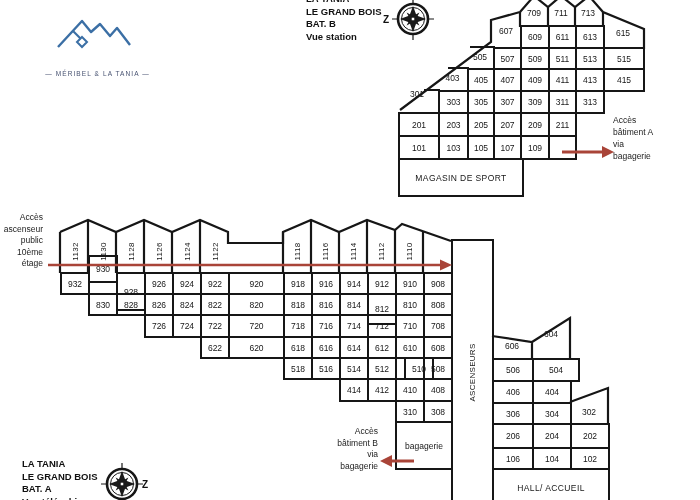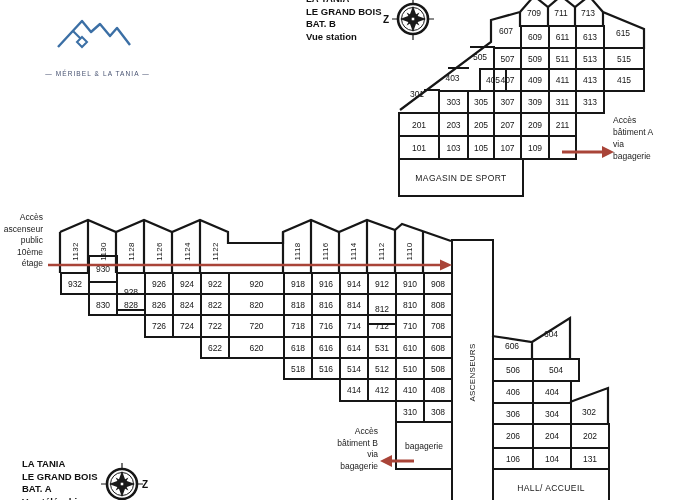--- a/index.html
+++ b/index.html
@@ -67,21 +67,21 @@
   <div class="cell" style="left:548px;top:25px;width:29px;height:24px">611</div>
   <div class="cell" style="left:575px;top:25px;width:30px;height:24px">613</div>
   <div class="cellt" style="left:604px;top:24px;width:38px;height:18px">615</div>
   <div class="cellt" style="left:467px;top:47px;width:26px;height:19px">505</div>
   <div class="cell" style="left:493px;top:47px;width:29px;height:23px">507</div>
   <div class="cell" style="left:520px;top:47px;width:30px;height:23px">509</div>
   <div class="cell" style="left:548px;top:47px;width:29px;height:23px">511</div>
   <div class="cell" style="left:575px;top:47px;width:30px;height:23px">513</div>
   <div class="cell" style="left:603px;top:47px;width:42px;height:23px">515</div>
   <div class="cellt" style="left:438px;top:68px;width:29px;height:20px">403</div>
-  <div class="cell" style="left:479px;top:68px;width:28px;height:24px">405</div>
+  <div class="cell" style="left:467px;top:68px;width:28px;height:24px">405</div>
   <div class="cell" style="left:493px;top:68px;width:29px;height:24px">407</div>
   <div class="cell" style="left:520px;top:68px;width:30px;height:24px">409</div>
   <div class="cell" style="left:548px;top:68px;width:29px;height:24px">411</div>
   <div class="cell" style="left:575px;top:68px;width:30px;height:24px">413</div>
   <div class="cell" style="left:603px;top:68px;width:42px;height:24px">415</div>
   <div class="cellt" style="left:398px;top:86px;width:38px;height:16px">301</div>
   <div class="cell" style="left:438px;top:90px;width:31px;height:24px">303</div>
   <div class="cell" style="left:467px;top:90px;width:28px;height:24px">305</div>
   <div class="cell" style="left:493px;top:90px;width:29px;height:24px">307</div>
   <div class="cell" style="left:520px;top:90px;width:30px;height:24px">309</div>
@@ -171,29 +171,29 @@
   <div class="cell" style="left:339px;top:314px;width:30px;height:24px">714</div>
   <div class="cell" style="left:367px;top:314px;width:30px;height:24px">712</div>
   <div class="cell" style="left:395px;top:314px;width:30px;height:24px">710</div>
   <div class="cell" style="left:423px;top:314px;width:30px;height:24px">708</div>
 
   <div class="cell" style="left:200px;top:336px;width:30px;height:23px">622</div>
   <div class="cell" style="left:228px;top:336px;width:57px;height:23px">620</div>
   <div class="cell" style="left:283px;top:336px;width:30px;height:23px">618</div>
   <div class="cell" style="left:311px;top:336px;width:30px;height:23px">616</div>
   <div class="cell" style="left:339px;top:336px;width:30px;height:23px">614</div>
-  <div class="cell" style="left:367px;top:336px;width:30px;height:23px">531</div>
+  <div class="cell" style="left:367px;top:336px;width:30px;height:23px">612</div>
   <div class="cell" style="left:395px;top:336px;width:30px;height:23px">610</div>
   <div class="cell" style="left:423px;top:336px;width:30px;height:23px">608</div>
 
   <div class="cell" style="left:283px;top:357px;width:30px;height:23px">518</div>
   <div class="cell" style="left:311px;top:357px;width:30px;height:23px">516</div>
   <div class="cell" style="left:339px;top:357px;width:30px;height:23px">514</div>
   <div class="cell" style="left:367px;top:357px;width:30px;height:23px">512</div>
-  <div class="cell" style="left:395px;top:357px;width:30px;height:23px">510</div>
+  <div class="cell" style="left:404px;top:357px;width:30px;height:23px">510</div>
   <div class="cell" style="left:423px;top:357px;width:30px;height:23px">508</div>
 
   <div class="cell" style="left:339px;top:378px;width:30px;height:24px">414</div>
   <div class="cell" style="left:367px;top:378px;width:30px;height:24px">412</div>
   <div class="cell" style="left:395px;top:378px;width:30px;height:24px">410</div>
   <div class="cell" style="left:423px;top:378px;width:30px;height:24px">408</div>
 
   <div class="cell" style="left:395px;top:400px;width:30px;height:23px">310</div>
   <div class="cell" style="left:423px;top:400px;width:30px;height:23px">308</div>
 
@@ -211,21 +211,21 @@
   <div class="cell" style="left:492px;top:380px;width:42px;height:24px">406</div>
   <div class="cell" style="left:532px;top:380px;width:40px;height:24px">404</div>
   <div class="cell" style="left:492px;top:402px;width:42px;height:23px">306</div>
   <div class="cell" style="left:532px;top:402px;width:40px;height:23px">304</div>
   <div class="cellt" style="left:570px;top:402px;width:38px;height:19px">302</div>
   <div class="cell" style="left:492px;top:423px;width:42px;height:26px">206</div>
   <div class="cell" style="left:532px;top:423px;width:40px;height:26px">204</div>
   <div class="cell" style="left:570px;top:423px;width:40px;height:26px">202</div>
   <div class="cell" style="left:492px;top:447px;width:42px;height:23px">106</div>
   <div class="cell" style="left:532px;top:447px;width:40px;height:23px">104</div>
-  <div class="cell" style="left:570px;top:447px;width:40px;height:23px">131</div>
+  <div class="cell" style="left:570px;top:447px;width:40px;height:23px">102</div>
   <div class="cell big" style="left:492px;top:468px;width:118px;height:40px">HALL/ ACCUEIL</div>
 
   <svg width="700" height="500" viewBox="0 0 700 500">
 
     <path d="M400,110 L491,42 L491,20 L520,12" fill="none" stroke="#161616" stroke-width="2.2"></path>
 
     <path d="M520,12 L534,-4 L548,7 L561,-4 L575,7 L589,-4 L603,12 L644,29 L644,49" fill="none" stroke="#161616" stroke-width="2.2"></path>
     <path d="M520,12 V27 M548,7 V27 M575,7 V27 M603,12 V27" stroke="#161616" stroke-width="2.2"></path>
 
     <path d="M424,90 H440 M448,68 H469 M470,47 H495" stroke="#161616" stroke-width="2.2"></path>

